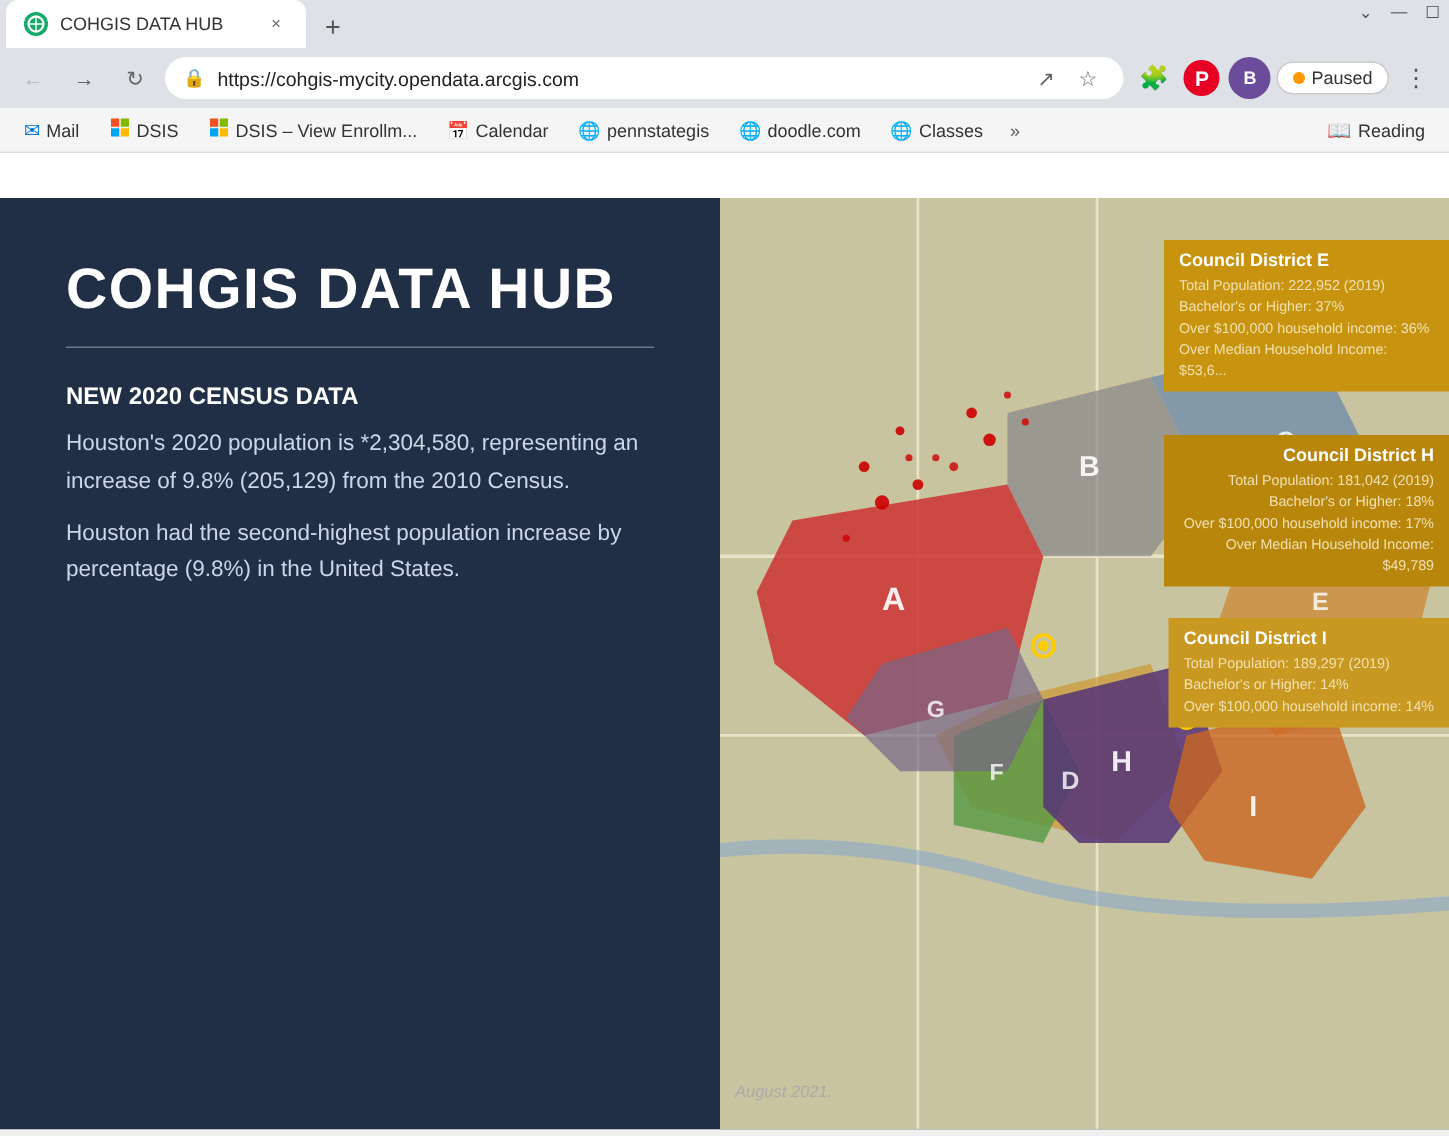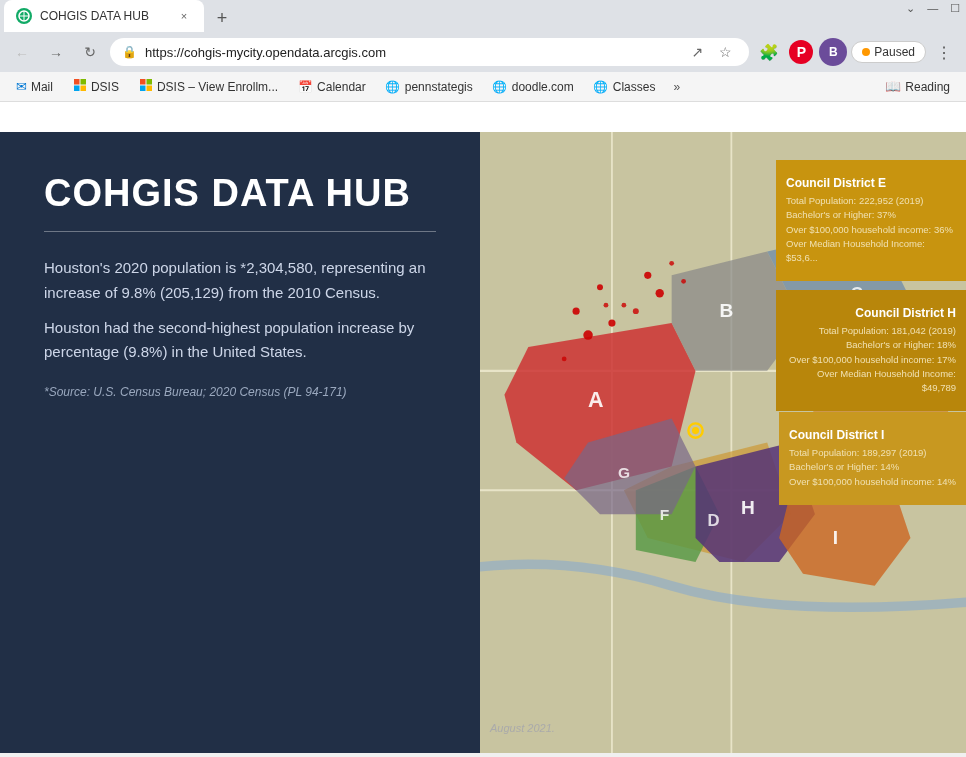--- a/index.html
+++ b/index.html
@@ -135,21 +135,21 @@
     
     .right-panel {
       flex: 1; position: relative; overflow: hidden;
       background: #2a2a2a;
     }
 
     
     .district-box {
       position: absolute; right: 0;
       background: #b8860b; color: white; font-size: 10px;
-      padding: 16px 10px; min-width: 180px; max-width: 190px;
+      padding: 6px 10px; min-width: 180px; max-width: 190px;
     }
     .district-box.district-e { top: 28px; background: #c8940f; }
     .district-box.district-h { top: 158px; background: #b8860b; text-align: right; }
     .district-box.district-i { top: 280px; background: #c89820; }
 
     .district-name {
       font-size: 12px; font-weight: bold; margin-bottom: 4px; color: white;
     }
     .district-stat { font-size: 9.5px; color: #f0e0b0; line-height: 1.5; }
 
@@ -293,23 +293,23 @@
     <span></span>
   </div>
 </div>
 
 <div class="main-content">
   <div class="hero-section">
 
     <div class="left-panel">
       <h1 class="hub-title">COHGIS DATA HUB</h1>
       <div class="divider"></div>
+      <p class="census-heading">NEW 2020 CENSUS DATA</p>
       <p class="census-body">Houston's 2020 population is *2,304,580, representing an increase of 9.8% (205,129) from the 2010 Census.</p>
       <p class="census-body">Houston had the second-highest population increase by percentage (9.8%) in the United States.</p>
-      <p class="census-source">*Source: U.S. Census Bureau; 2020 Census (PL 94-171)</p>
     </div>
 
     <div class="right-panel">
 
       <svg class="map-visual" viewBox="0 0 486 520" preserveAspectRatio="xMidYMid slice">
 
         <rect width="486" height="520" fill="#c8c4a0"></rect>
 
         <line x1="0" y1="200" x2="486" y2="200" stroke="#e8e4c8" stroke-width="2"></line>
         <line x1="0" y1="300" x2="486" y2="300" stroke="#e8e4c8" stroke-width="1.5"></line>

